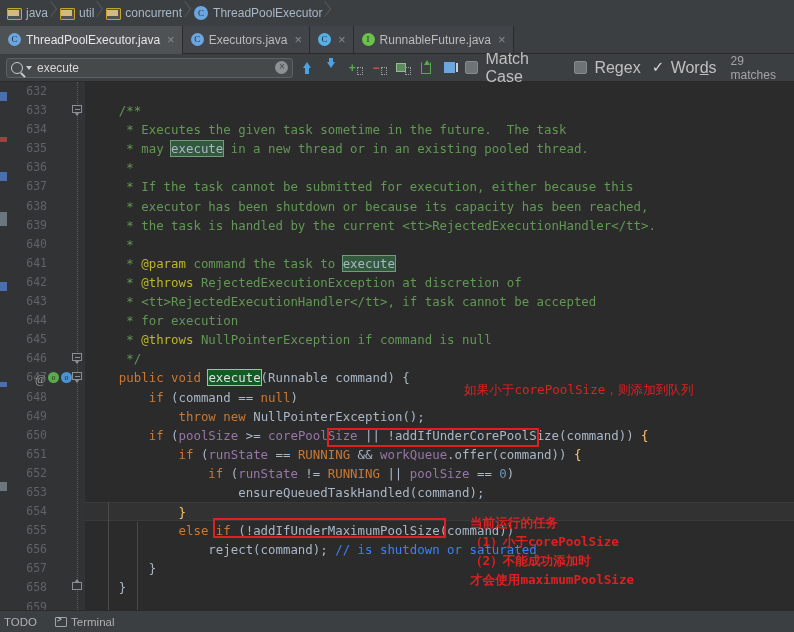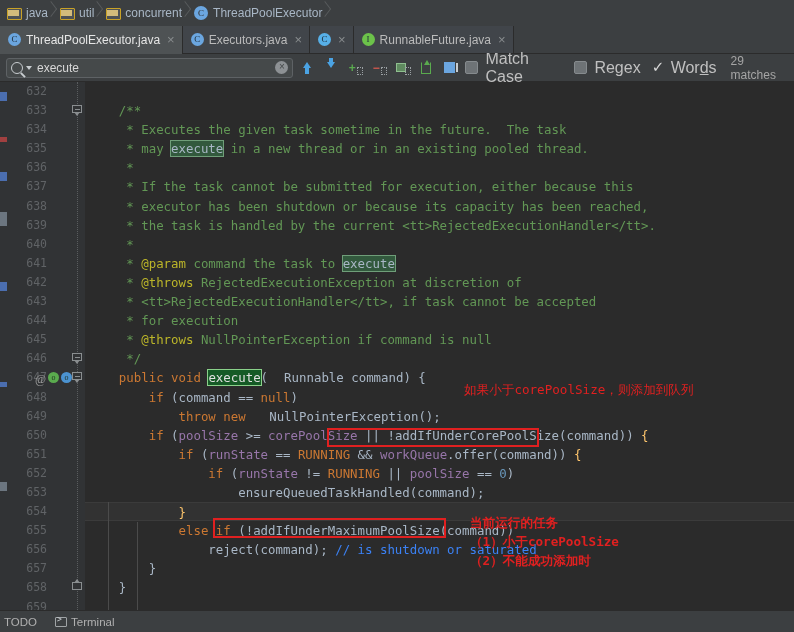--- a/index.html
+++ b/index.html
@@ -233,21 +233,21 @@
   }
   .cline.current {
     background: #323232; border-top: 1px solid #3b3b3b; border-bottom: 1px solid #3b3b3b;
     height: 19.1px;
   }
   .cmt  { color: #629755; }
   .cmt2 { color: #3b82f6; }
   .kw   { color: #cc7832; }
   .kwi  { color: #cc7832; }
   .fld  { color: #9876aa; }
-  .typ  { color: #a9b7c6; margin-left: 16px; }
+  .typ  { color: #a9b7c6; }
   .txt  { color: #a9b7c6; }
   .num  { color: #6897bb; }
   .tagd { color: #bbb529; }
   .brc  { color: #a9b7c6; }
   .bry  { color: #ffc66d; }
   .mth  { color: #a9b7c6; }
   .hl {
     background: #32593d; outline: 1px solid #6f9e79; color: #a9b7c6;
   }
   .hl-cur {
@@ -429,21 +429,21 @@
           <i class="tipup"></i>
         </span></div>
       <div class="ln">659</div>
     </div>
   <div id="codepane"><div class="cline">&nbsp;</div><div class="cline"><span class="cmt">    /**</span></div><div class="cline"><span class="cmt">     * Executes the given task sometime in the future.  The task</span></div><div class="cline"><span class="cmt">     * may </span><span class="cmt hl">execute</span><span class="cmt"> in a new thread or in an existing pooled thread.</span></div><div class="cline"><span class="cmt">     *</span></div><div class="cline"><span class="cmt">     * If the task cannot be submitted for execution, either because this</span></div><div class="cline"><span class="cmt">     * executor has been shutdown or because its capacity has been reached,</span></div><div class="cline"><span class="cmt">     * the task is handled by the current &lt;tt&gt;RejectedExecutionHandler&lt;/tt&gt;.</span></div><div class="cline"><span class="cmt">     *</span></div><div class="cline"><span class="cmt">     * </span><span class="tagd">@param</span><span class="cmt"> command the task to </span><span class="cmt hl">execute</span></div><div class="cline"><span class="cmt">     * </span><span class="tagd">@throws</span><span class="cmt"> RejectedExecutionException at discretion of</span></div><div class="cline"><span class="cmt">     * &lt;tt&gt;RejectedExecutionHandler&lt;/tt&gt;, if task cannot be accepted</span></div><div class="cline"><span class="cmt">     * for execution</span></div><div class="cline"><span class="cmt">     * </span><span class="tagd">@throws</span><span class="cmt"> NullPointerException if command is null</span></div><div class="cline"><span class="cmt">     */</span></div><div class="cline"><span class="txt">    </span><span class="kw">public</span><span class="txt"> </span><span class="kw">void</span><span class="txt"> </span><span class="mth hl-cur">execute</span><span class="brc">(</span><span class="typ">Runnable</span><span class="txt"> command</span><span class="brc">) {</span></div><div class="cline"><span class="txt">        </span><span class="kw">if</span><span class="txt"> (command </span><span class="txt">==</span><span class="txt"> </span><span class="kw">null</span><span class="brc">)</span></div><div class="cline"><span class="txt">            </span><span class="kw">throw</span><span class="txt"> </span><span class="kw">new</span><span class="txt"> </span><span class="typ">NullPointerException</span><span class="brc">();</span></div><div class="cline"><span class="txt">        </span><span class="kw">if</span><span class="brc"> (</span><span class="fld">poolSize</span><span class="txt"> &gt;= </span><span class="fld">corePoolSize</span><span class="txt"> || </span><span class="txt">!addIfUnderCorePoolSize(command))</span><span class="bry"> {</span></div><div class="cline"><span class="txt">            </span><span class="kw">if</span><span class="brc"> (</span><span class="fld">runState</span><span class="txt"> == </span><span class="kwi">RUNNING</span><span class="txt"> &amp;&amp; </span><span class="fld">workQueue</span><span class="txt">.offer(command)) </span><span class="bry">{</span></div><div class="cline"><span class="txt">                </span><span class="kw">if</span><span class="brc"> (</span><span class="fld">runState</span><span class="txt"> != </span><span class="kwi">RUNNING</span><span class="txt"> || </span><span class="fld">poolSize</span><span class="txt"> == </span><span class="num">0</span><span class="brc">)</span></div><div class="cline"><span class="txt">                    ensureQueuedTaskHandled(command);</span></div><div class="cline current"><span class="txt">            </span><span class="bry">}</span></div><div class="cline"><span class="txt">            </span><span class="kw">else</span><span class="txt"> </span><span class="kw">if</span><span class="txt"> (!addIfUnderMaximumPoolSize(command))</span></div><div class="cline"><span class="txt">                reject(command); </span><span class="cmt2">// is shutdown or saturated</span></div><div class="cline"><span class="txt">        </span><span class="brc">}</span></div><div class="cline"><span class="txt">    </span><span class="brc">}</span></div><div class="cline">&nbsp;</div></div>
 <div class="iguide" style="left: 108px; top: 420px; bottom: auto; height: 135px;"></div>
     <div class="iguide" style="left: 137px; top: 440px; bottom: auto; height: 95px;"></div>
     <div class="redbox" style="left: 327px; top: 346px; width: 212px; height: 19px;"></div>
     <div class="redbox" style="left: 213px; top: 436px; width: 233px; height: 20px;"></div>
     <div class="redtext" style="left: 464px; top: 298px; color: rgb(224, 32, 32);"><div>如果小于corePoolSize，则添加到队列</div></div>
-    <div class="redtext" style="left: 470px; top: 431px; color: rgb(224, 32, 32); font-weight: bold;"><div>当前运行的任务</div><div>（1）小于corePoolSize</div><div>（2）不能成功添加时</div></div>
+    <div class="redtext" style="left: 470px; top: 431px; color: rgb(224, 32, 32); font-weight: bold;"><div>当前运行的任务</div><div>（1）小于corePoolSize</div><div>（2）不能成功添加时</div><div>才会使用maximumPoolSize</div></div>
   </div>
 
 <div id="statusbar">
   <div class="sbitem">
     <span>TODO</span>
   </div>
   <div class="sbitem">
     <span class="term-ic"></span>
     <span>Terminal</span>
   </div>

